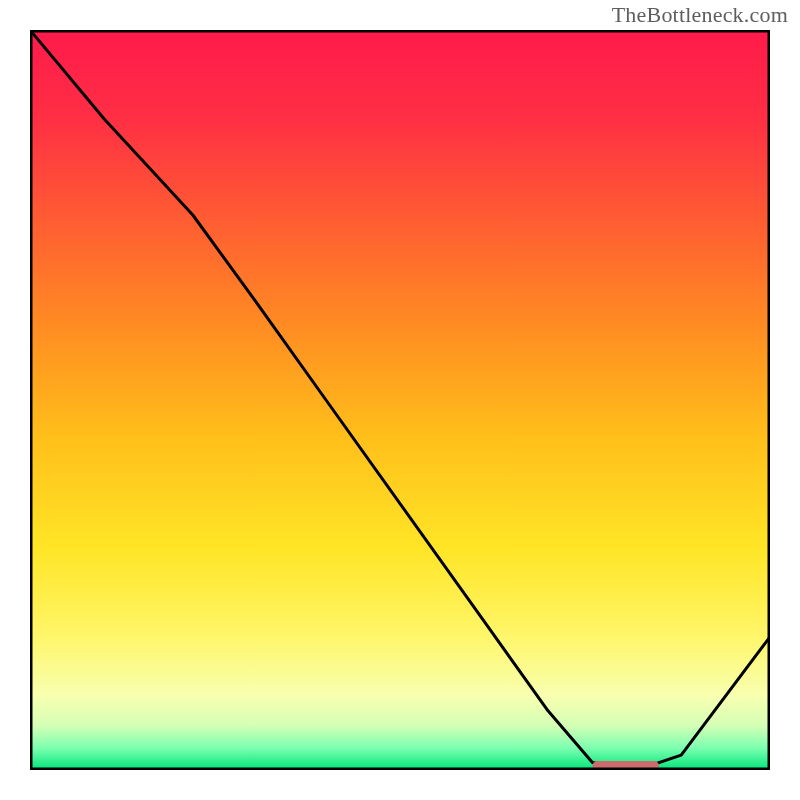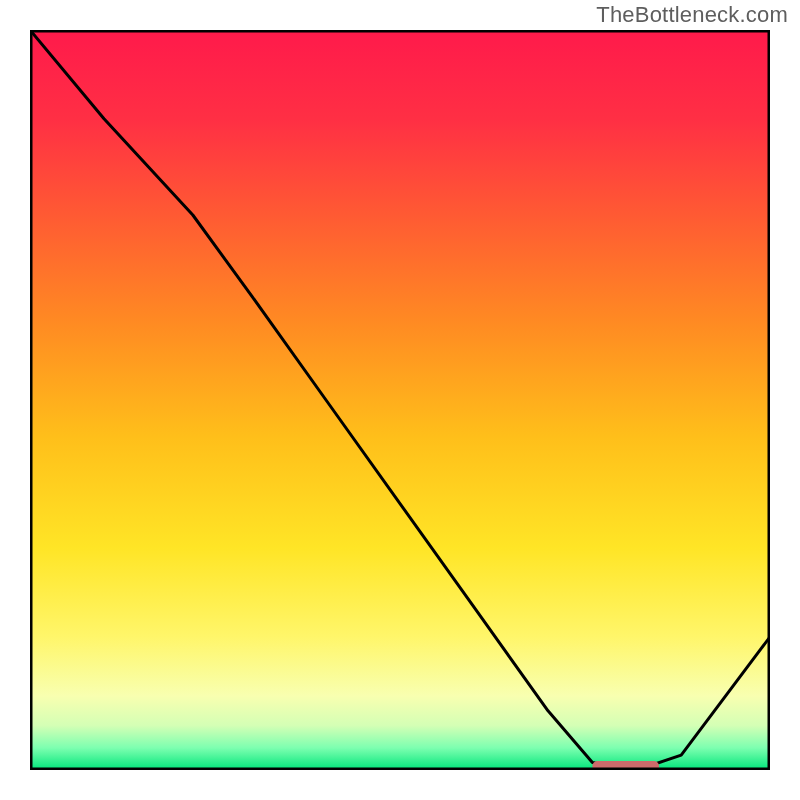--- a/index.html
+++ b/index.html
@@ -7,20 +7,21 @@
     padding: 0;
     width: 800px;
     height: 800px;
     background: #ffffff;
     font-family: Arial, Helvetica, sans-serif;
   }
   .container {
     position: relative;
     width: 800px;
     height: 592px;
+    font-family: Liberation Serif, serif;
   }
   .watermark {
     position: absolute;
     top: 2px;
     right: 12px;
     color: #5e5e5e;
     font-size: 22px;
     font-weight: 500;
     letter-spacing: 0.2px;
   }

